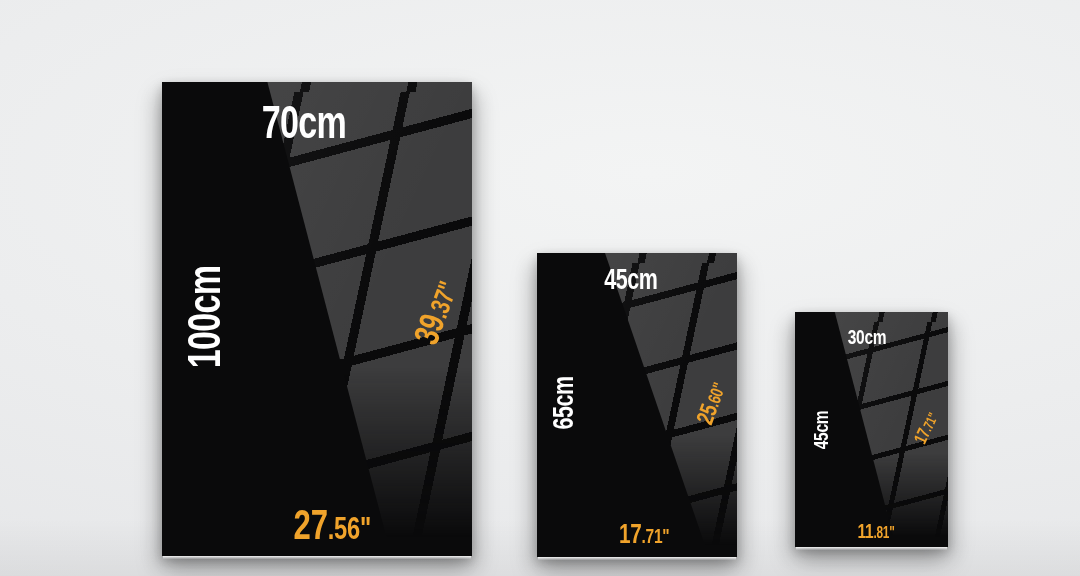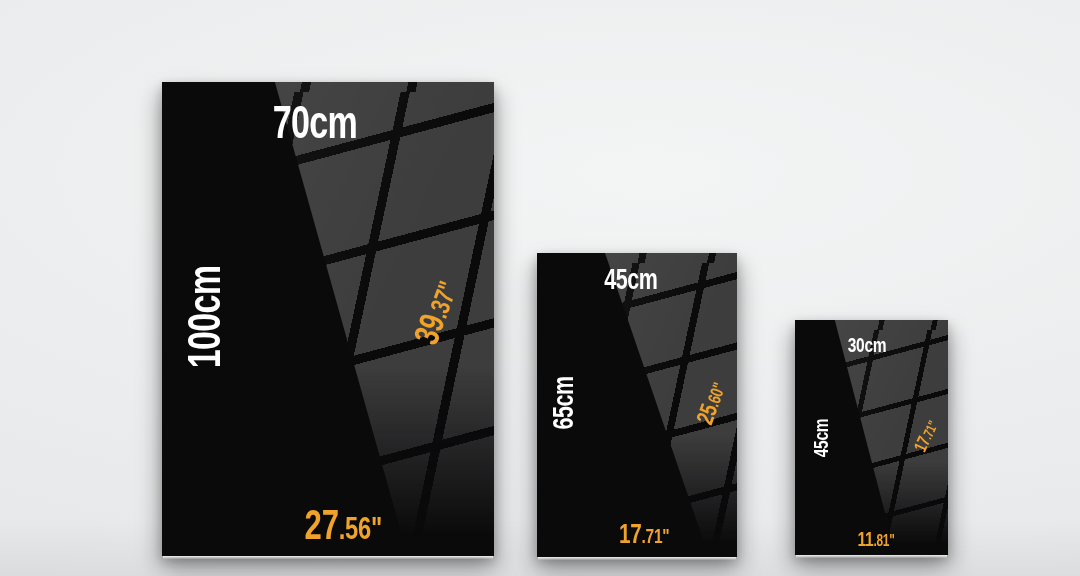--- a/index.html
+++ b/index.html
@@ -19,27 +19,27 @@
       0 14px 26px rgba(0,0,0,0.22),
       0 4px 10px rgba(0,0,0,0.20),
       -7px 10px 16px rgba(0,0,0,0.10),
       7px 10px 16px rgba(0,0,0,0.10);
   }
   .poster::after{
     content:"";
     position:absolute;left:1px;right:1px;bottom:-3px;height:3px;
     background:linear-gradient(to bottom, rgba(255,255,255,0.9), rgba(175,176,180,0.35));
   }
-  .p-large { left:162px; top:82px;  width:310px; height:474px;padding-left:22px;
+  .p-large { left:162px; top:82px;  width:310px; height:474px;
              --cm:46px; --big:42px; --small:32px; --dbig:35px; --dsmall:27px;
              --gl:9px;  --gp:104px; }
   .p-medium{ left:537px; top:253px; width:200px; height:304px;
              --cm:29px; --big:28px; --small:21px; --dbig:24px; --dsmall:18px;
              --gl:7px;  --gp:68px; }
-  .p-small { left:795px; top:320px; width:153px; height:235px;
+  .p-small { left:795px; top:312px; width:153px; height:235px;
              --cm:21px; --big:21px; --small:16px; --dbig:18px; --dsmall:14px;
              --gl:5px;  --gp:52px; }
 
   
   .reflection{
     position:absolute; inset:0;
     -webkit-mask-image:linear-gradient(180deg,#000 60%,rgba(0,0,0,0) 96%);
             mask-image:linear-gradient(180deg,#000 60%,rgba(0,0,0,0) 96%);
   }
   .p-large  .reflection{ clip-path:polygon(34% 0, 100% 0, 100% 100%, 74% 100%); }

